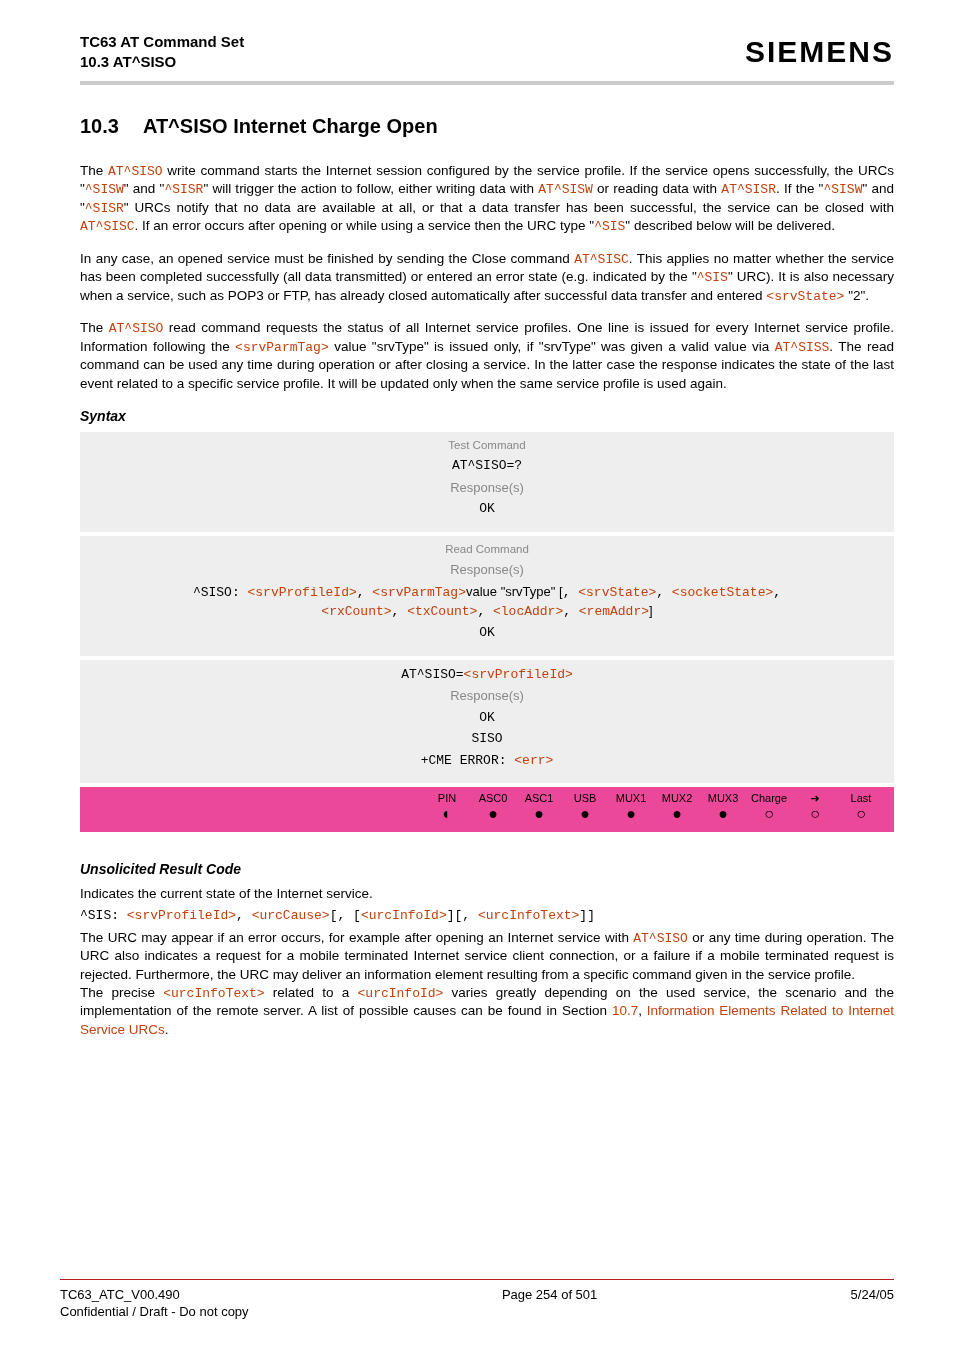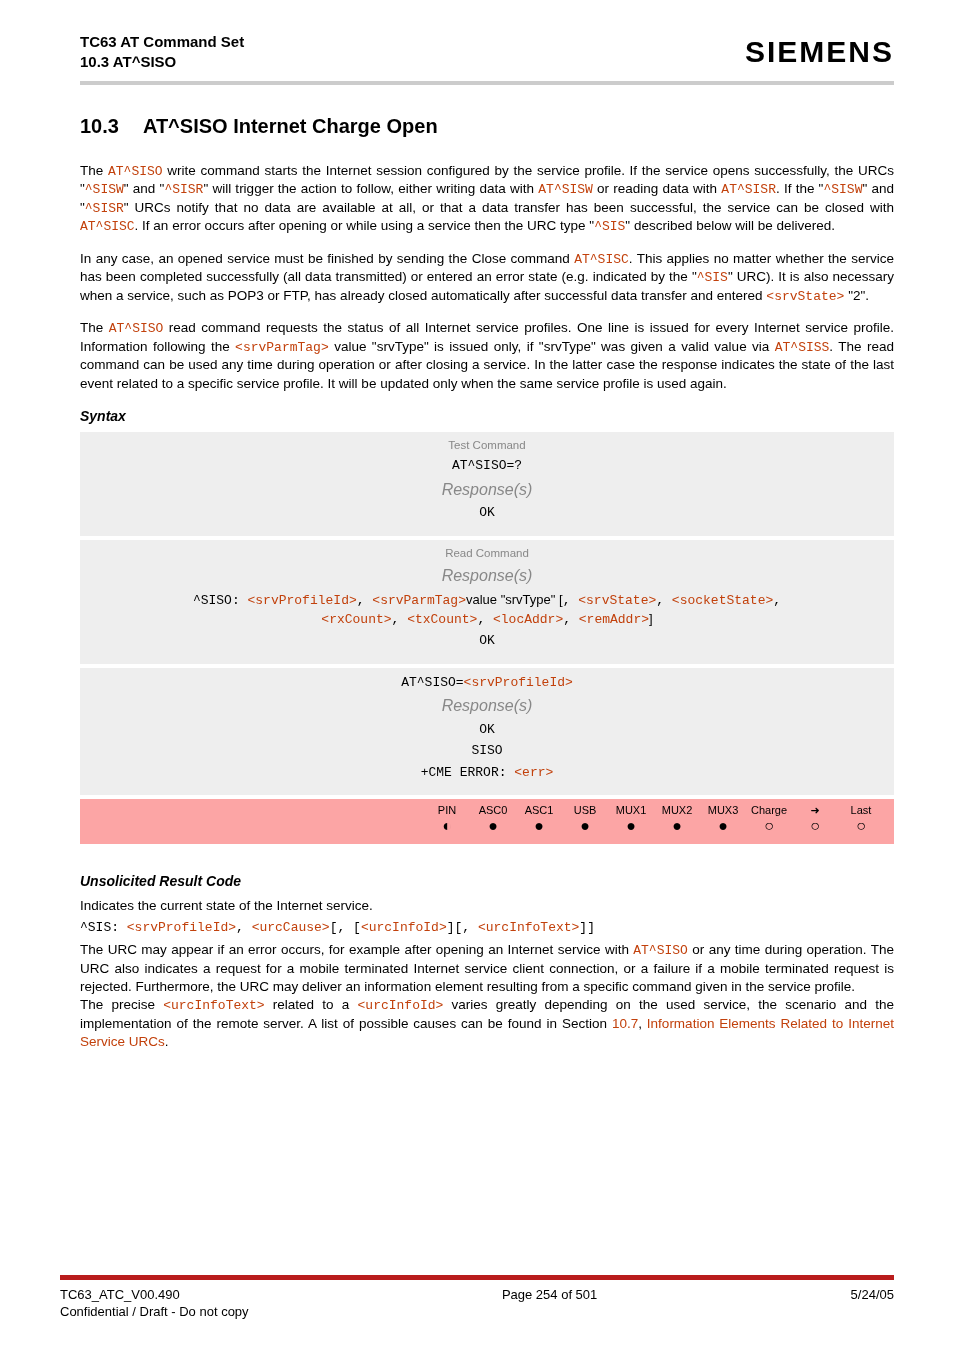--- a/index.html
+++ b/index.html
@@ -68,27 +68,26 @@
     margin-bottom: 4px;
     display: block;
   }
   .syntax-block .cmdline {
     font-family: "Courier New", monospace;
     font-size: 13px;
     margin-bottom: 4px;
   }
   .syntax-block .resp {
     color: #888;
-    font-size: 16px;
+    font-size: 13px;
     margin-bottom: 4px;
     display:block;
-    font-style:italic;
   }
   .availability-table {
-    background:#fca5a5;
+    background:#ec4899;
     padding: 4px 10px 10px 10px;
     font-size: 11px;
     text-align:center;
   }
   .availability-row {
     display:flex;
     justify-content:flex-end;
     gap: 0;
   }
   .avail-cell {
@@ -96,21 +95,21 @@
     text-align:center;
   }
   .avail-cell.last { width: 46px; }
   .dot { font-size: 16px; line-height: 1; }
   .urc-section { margin-top: 28px; }
   .footer {
     position: absolute;
     bottom: 30px;
     left: 60px;
     right: 60px;
-    border-top: 5px solid #b91c1c;
+    border-top: 1px solid #b91c1c;
     padding-top: 6px;
     font-size: 13px;
     display:flex;
     justify-content: space-between;
   }
   .footer .fl { text-align:left; }
   .footer .fc { text-align:center; }
   .footer .fr { }
 </style>
 </head>

